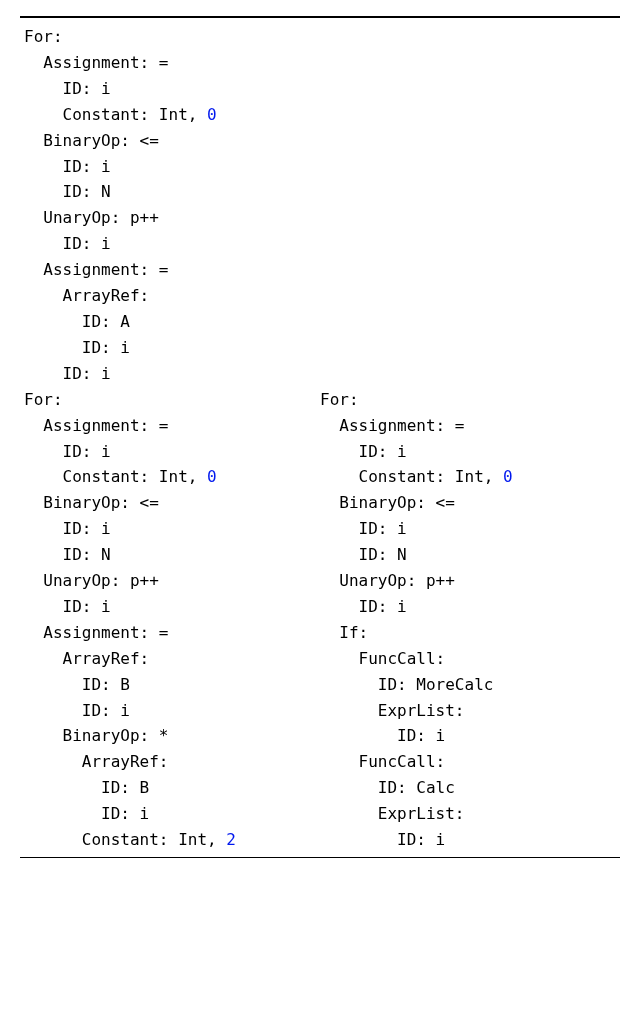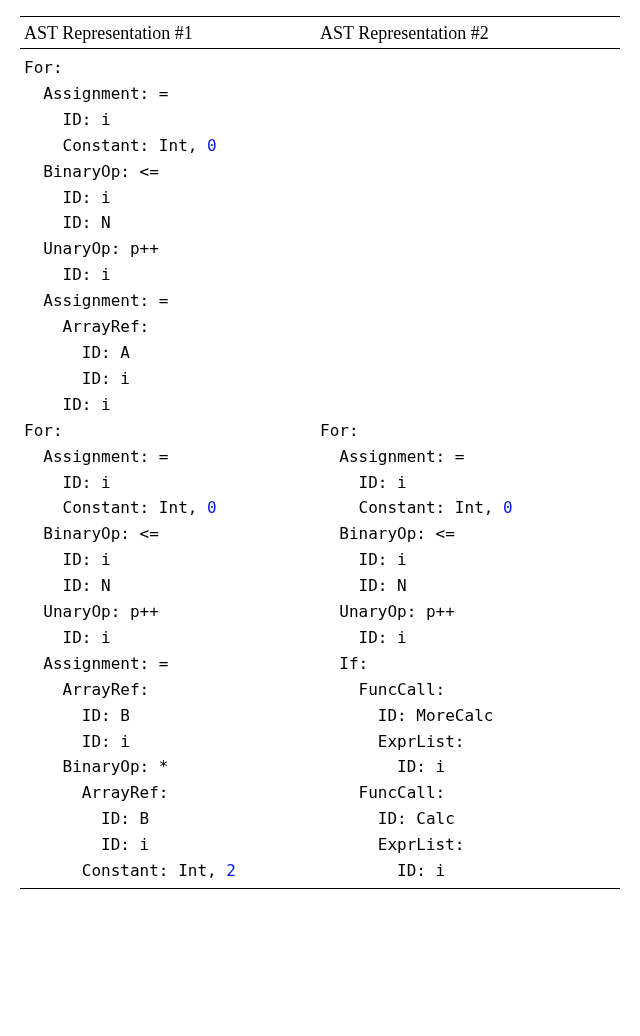--- a/index.html
+++ b/index.html
@@ -44,24 +44,20 @@
     padding-top: 4px;
   }
   .tok-num { color: #0018ee; }
 </style>
 </head>
 <body>
 
 <div class="table-wrap">
   <div class="rule-top"></div>
 
-  <div class="header-row">
-    <div class="header-cell">AST Representation #1</div>
-    <div class="header-cell">AST Representation #2</div>
-  </div>
 
   <div class="rule-mid"></div>
 
   <div class="body-row">
     <div class="code-col" id="col-left">For:
   Assignment: =
     ID: i
     Constant: Int, <span class="tok-num">0</span>
   BinaryOp: &lt;=
     ID: i

